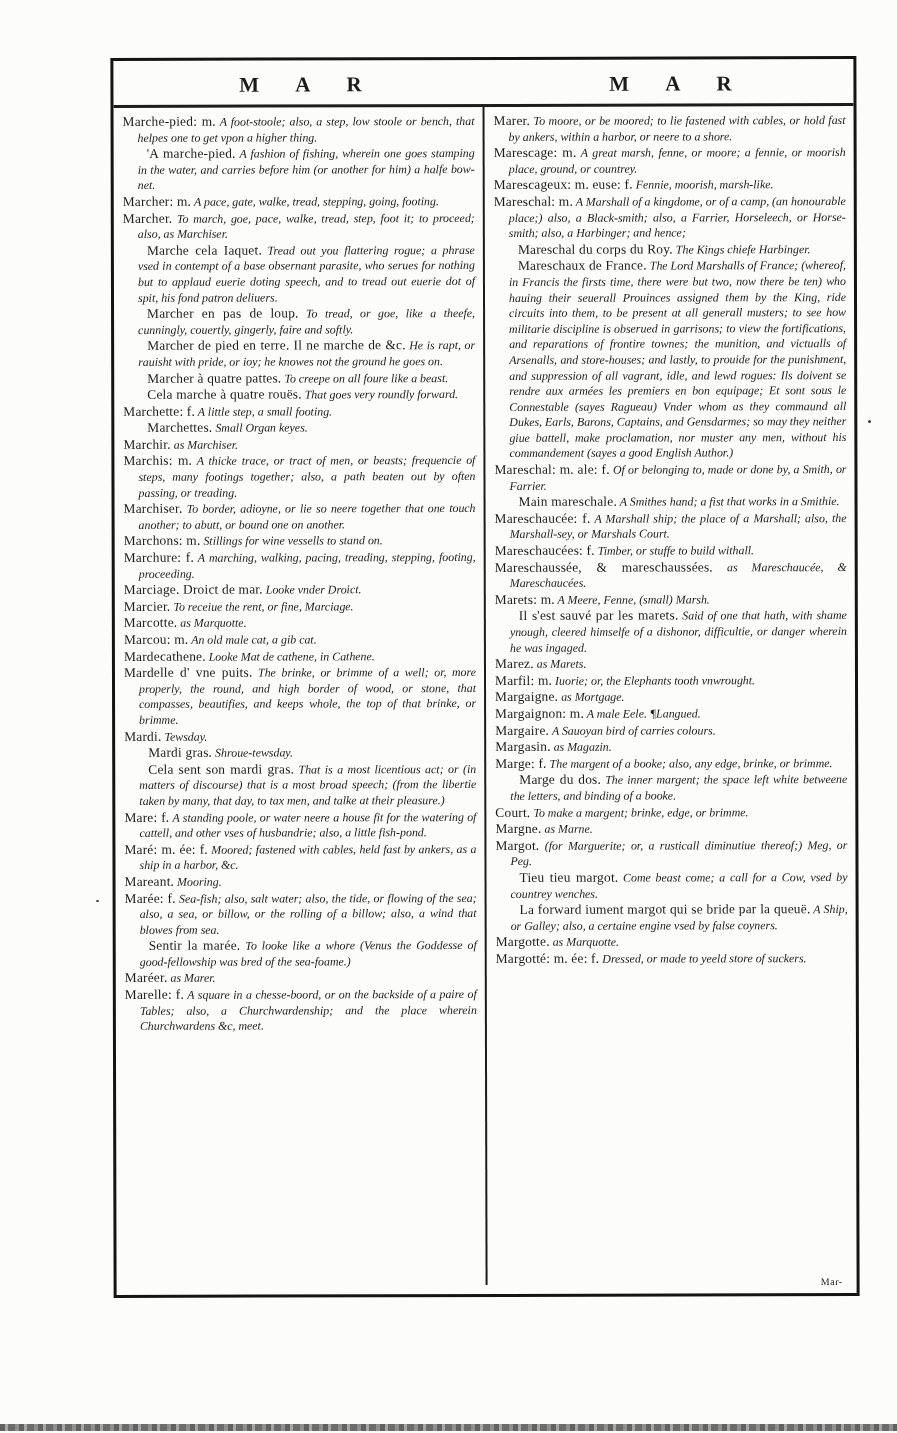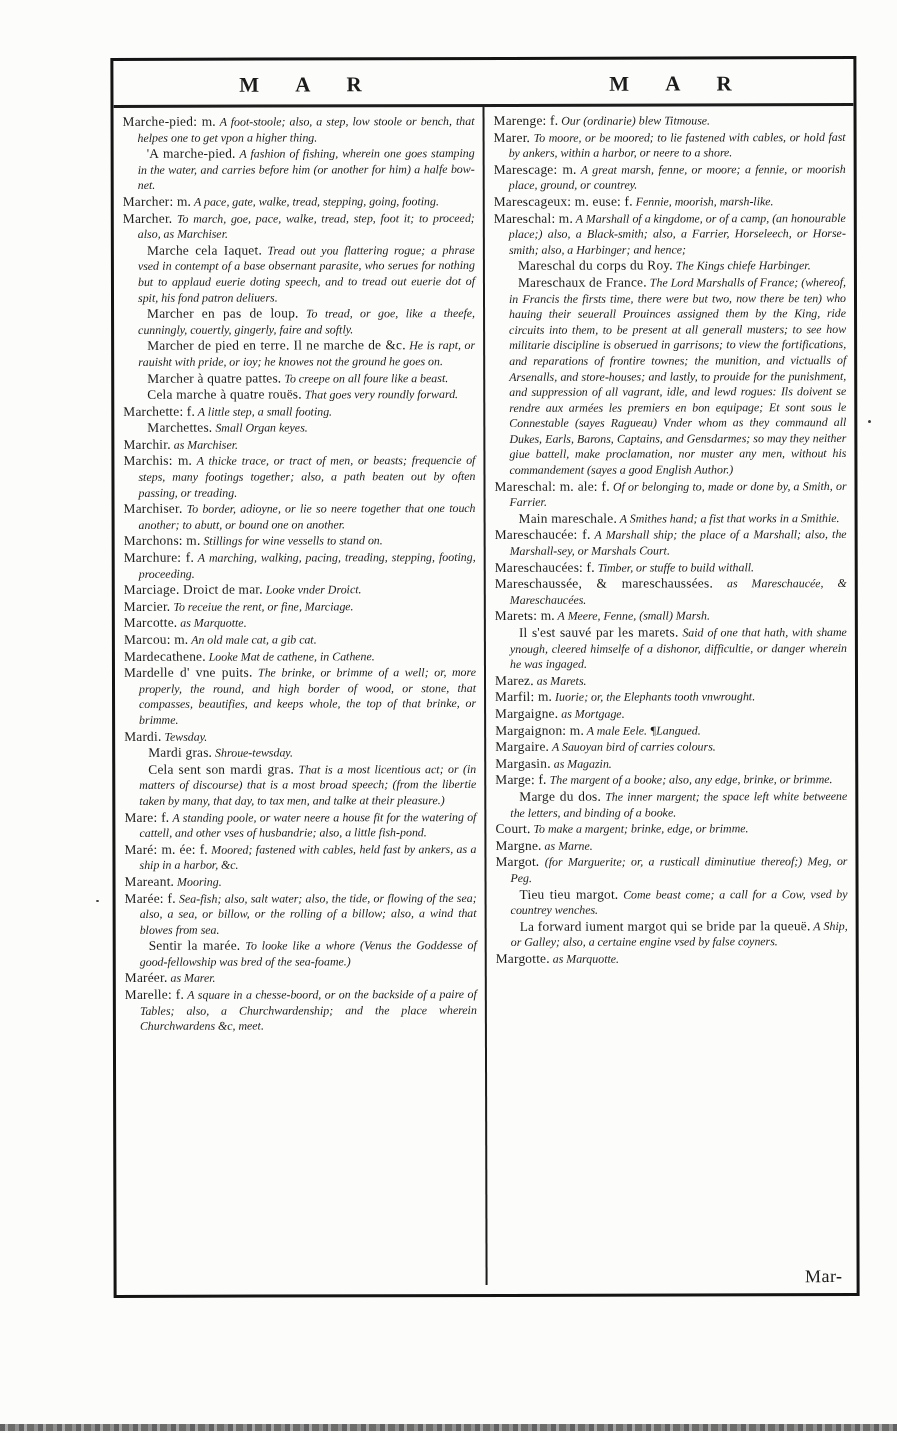--- a/index.html
+++ b/index.html
@@ -39,21 +39,21 @@
     font-size:11.9px;line-height:15.6px;
     text-align:justify;
   }
   .entry.sub{text-indent:9px;}
   .entry .head{
     font-style:normal;font-size:13.4px;letter-spacing:.2px;
   }
   .entry .def{font-style:italic;}
   .catchword{
     position:absolute;right:14px;bottom:6px;
-    font-size:18px;letter-spacing:.5px;text-align:center;
+    font-size:10px;letter-spacing:.5px;text-align:center;
   }
   .scan-edge-bottom{
     position:absolute;left:0;bottom:2px;width:897px;height:7px;
     background:repeating-linear-gradient(90deg,
       #2e2e2e 0 5px,#8a8a8a 5px 8px,#3c3c3c 8px 15px,#6b6b6b 15px 19px);
     opacity:.75;
   }
   .scan-speck{position:absolute;background:#3a3a3a;border-radius:50%;}
 </style>
 </head>
@@ -93,21 +93,20 @@
         <p class="entry sub"><span class="head">Cela sent son mardi gras.</span><span class="def"> That is a most licentious act; or (in matters of discourse) that is a most broad speech; (from the libertie taken by many, that day, to tax men, and talke at their pleasure.)</span></p>
         <p class="entry"><span class="head">Mare: f.</span><span class="def"> A standing poole, or water neere a house fit for the watering of cattell, and other vses of husbandrie; also, a little fish-pond.</span></p>
         <p class="entry"><span class="head">Maré: m. ée: f.</span><span class="def"> Moored; fastened with cables, held fast by ankers, as a ship in a harbor, &amp;c.</span></p>
         <p class="entry"><span class="head">Mareant.</span><span class="def"> Mooring.</span></p>
         <p class="entry"><span class="head">Marée: f.</span><span class="def"> Sea-fish; also, salt water; also, the tide, or flowing of the sea; also, a sea, or billow, or the rolling of a billow; also, a wind that blowes from sea.</span></p>
         <p class="entry sub"><span class="head">Sentir la marée.</span><span class="def"> To looke like a whore (Venus the Goddesse of good-fellowship was bred of the sea-foame.)</span></p>
         <p class="entry"><span class="head">Maréer.</span><span class="def"> as Marer.</span></p>
         <p class="entry"><span class="head">Marelle: f.</span><span class="def"> A square in a chesse-boord, or on the backside of a paire of Tables; also, a Churchwardenship; and the place wherein Churchwardens &amp;c, meet.</span></p>
       </div>
     <div class="col col-right" id="col-right">
-        <p class="entry"><span class="head">Marenge: f.</span><span class="def"> Our (ordinarie) blew Titmouse.</span></p>
         <p class="entry"><span class="head">Marer.</span><span class="def"> To moore, or be moored; to lie fastened with cables, or hold fast by ankers, within a harbor, or neere to a shore.</span></p>
         <p class="entry"><span class="head">Marescage: m.</span><span class="def"> A great marsh, fenne, or moore; a fennie, or moorish place, ground, or countrey.</span></p>
         <p class="entry"><span class="head">Marescageux: m. euse: f.</span><span class="def"> Fennie, moorish, marsh-like.</span></p>
         <p class="entry"><span class="head">Mareschal: m.</span><span class="def"> A Marshall of a kingdome, or of a camp, (an honourable place;) also, a Black-smith; also, a Farrier, Horseleech, or Horse-smith; also, a Harbinger; and hence;</span></p>
         <p class="entry sub"><span class="head">Mareschal du corps du Roy.</span><span class="def"> The Kings chiefe Harbinger.</span></p>
         <p class="entry sub"><span class="head">Mareschaux de France.</span><span class="def"> The Lord Marshalls of France; (whereof, in Francis the firsts time, there were but two, now there be ten) who hauing their seuerall Prouinces assigned them by the King, ride circuits into them, to be present at all generall musters; to see how militarie discipline is obserued in garrisons; to view the fortifications, and reparations of frontire townes; the munition, and victualls of Arsenalls, and store-houses; and lastly, to prouide for the punishment, and suppression of all vagrant, idle, and lewd rogues: Ils doivent se rendre aux armées les premiers en bon equipage; Et sont sous le Connestable (sayes Ragueau) Vnder whom as they commaund all Dukes, Earls, Barons, Captains, and Gensdarmes; so may they neither giue battell, make proclamation, nor muster any men, without his commandement (sayes a good English Author.)</span></p>
         <p class="entry"><span class="head">Mareschal: m. ale: f.</span><span class="def"> Of or belonging to, made or done by, a Smith, or Farrier.</span></p>
         <p class="entry sub"><span class="head">Main mareschale.</span><span class="def"> A Smithes hand; a fist that works in a Smithie.</span></p>
         <p class="entry"><span class="head">Mareschaucée: f.</span><span class="def"> A Marshall ship; the place of a Marshall; also, the Marshall-sey, or Marshals Court.</span></p>
         <p class="entry"><span class="head">Mareschaucées: f.</span><span class="def"> Timber, or stuffe to build withall.</span></p>
@@ -121,20 +120,21 @@
         <p class="entry"><span class="head">Margaire.</span><span class="def"> A Sauoyan bird of carries colours.</span></p>
         <p class="entry"><span class="head">Margasin.</span><span class="def"> as Magazin.</span></p>
         <p class="entry"><span class="head">Marge: f.</span><span class="def"> The margent of a booke; also, any edge, brinke, or brimme.</span></p>
         <p class="entry sub"><span class="head">Marge du dos.</span><span class="def"> The inner margent; the space left white betweene the letters, and binding of a booke.</span></p>
         <p class="entry"><span class="head">Court.</span><span class="def"> To make a margent; brinke, edge, or brimme.</span></p>
         <p class="entry"><span class="head">Margne.</span><span class="def"> as Marne.</span></p>
         <p class="entry"><span class="head">Margot.</span><span class="def"> (for Marguerite; or, a rusticall diminutiue thereof;) Meg, or Peg.</span></p>
         <p class="entry sub"><span class="head">Tieu tieu margot.</span><span class="def"> Come beast come; a call for a Cow, vsed by countrey wenches.</span></p>
         <p class="entry sub"><span class="head">La forward iument margot qui se bride par la queuë.</span><span class="def"> A Ship, or Galley; also, a certaine engine vsed by false coyners.</span></p>
         <p class="entry"><span class="head">Margotte.</span><span class="def"> as Marquotte.</span></p>
+        <p class="entry"><span class="head">Margotté: m. ée: f.</span><span class="def"> Dressed, or made to yeeld store of suckers.</span></p>
       </div>
   </div>
   <div class="catchword">Mar-</div>
 </div>
 
 <div class="scan-edge-bottom"></div>
 <div class="scan-speck" style="left:868px;top:420px;width:3px;height:3px;"></div>
 <div class="scan-speck" style="left:96px;top:900px;width:3px;height:2px;"></div>
 
 </body></html>

